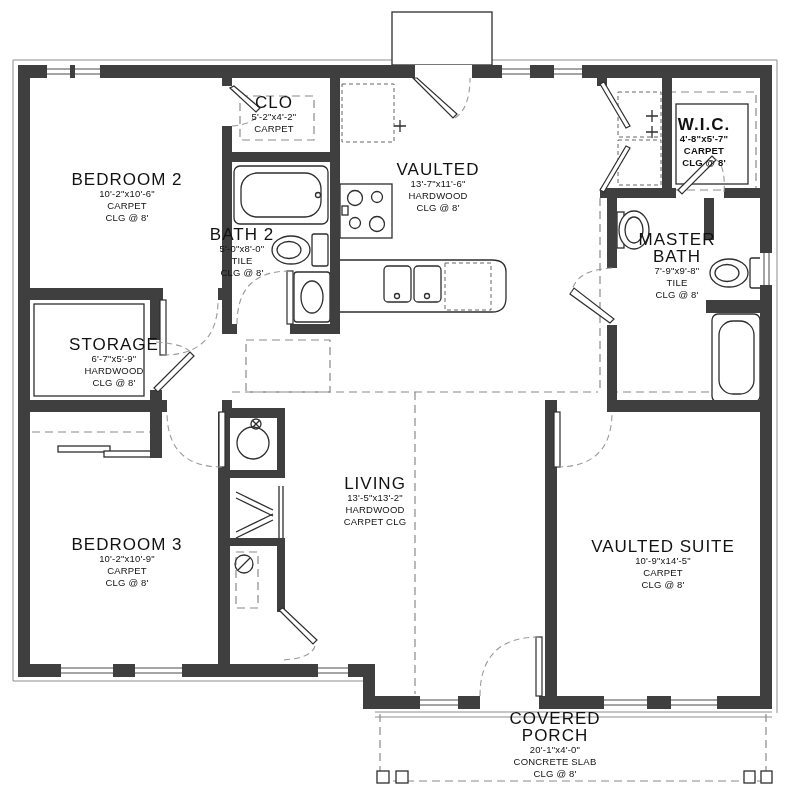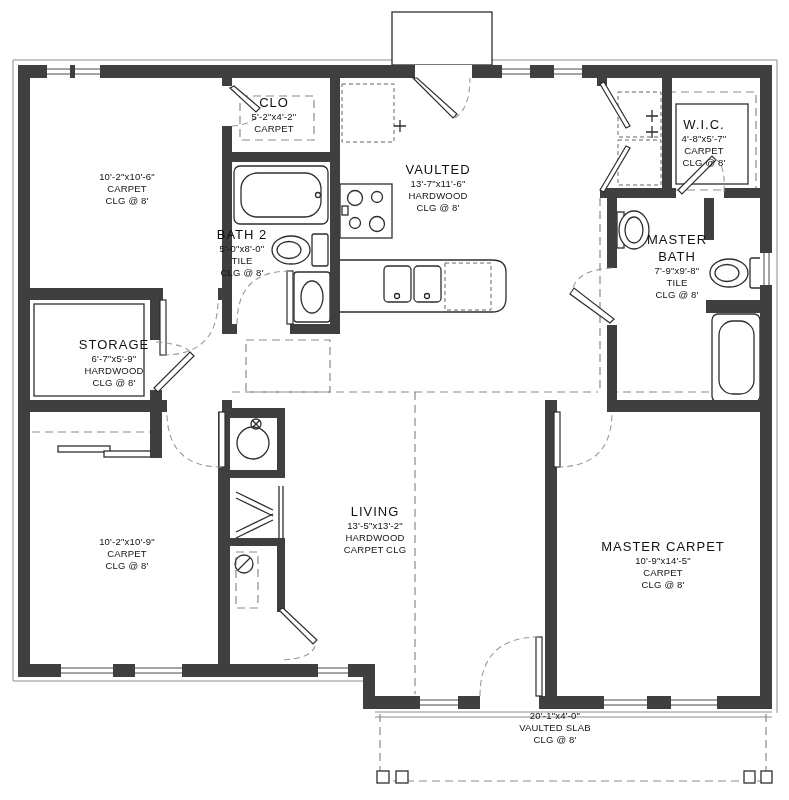--- a/index.html
+++ b/index.html
@@ -11,21 +11,21 @@
   .tn   {fill:none;stroke:#2e2e2e;stroke-width:1.3;}
   .tnw  {fill:#ffffff;stroke:#2e2e2e;stroke-width:1.3;}
   .lt   {fill:none;stroke:#8d8d8d;stroke-width:1;}
   .dsh  {fill:none;stroke:#8a8a8a;stroke-width:1.2;stroke-dasharray:8 5;}
   .dsh2 {fill:none;stroke:#666;stroke-width:1;stroke-dasharray:4 3;}
   .arc  {fill:none;stroke:#9a9a9a;stroke-width:1.1;stroke-dasharray:6 4;}
   .leaf {fill:#ffffff;stroke:#2e2e2e;stroke-width:1.2;}
   .winl {stroke:#4a4a4a;stroke-width:1;}
   
   .room-label{position:absolute;text-align:center;z-index:2;line-height:12px;}
-  .room-name{display:block;font-size:13px;letter-spacing:1px;line-height:17px;white-space:pre-line;}
+  .room-name{display:block;font-size:17px;letter-spacing:1px;line-height:17px;white-space:pre-line;}
   .room-sub{display:block;font-size:9.5px;letter-spacing:.2px;line-height:12px;}
 </style>
 </head>
 <body>
 
 <div id="stage">
 
 <svg id="plan-svg" width="789" height="800" viewBox="0 0 789 800">
 
   <g>
@@ -321,39 +321,40 @@
     <path class="lt" d="M375,712 H772 M375,717 H772"></path>
     <path class="dsh" d="M380,714 V781 M380,781 H766 M766,714 V781"></path>
     <rect class="tnw" x="377" y="771" width="12" height="12"></rect>
     <rect class="tnw" x="396" y="771" width="12" height="12"></rect>
     <rect class="tnw" x="744" y="771" width="11" height="12"></rect>
     <rect class="tnw" x="761" y="771" width="11" height="12"></rect>
   </g>
 </svg>
 
 <div class="room-label" style="left:37px;top:171px;width:180px;">
+  <span class="room-name">BEDROOM 2</span>
   <span class="room-sub">10'-2"x10'-6"</span>
   <span class="room-sub">CARPET</span>
   <span class="room-sub">CLG @ 8'</span>
 </div>
 
 <div class="room-label" style="left:224px;top:94px;width:100px;">
   <span class="room-name">CLO</span>
   <span class="room-sub">5'-2"x4'-2"</span>
   <span class="room-sub">CARPET</span>
 </div>
 
 <div class="room-label" style="left:368px;top:161px;width:140px;">
   <span class="room-name">VAULTED</span>
   <span class="room-sub">13'-7"x11'-6"</span>
   <span class="room-sub">HARDWOOD</span>
   <span class="room-sub">CLG @ 8'</span>
 </div>
 
-<div class="room-label" style="left:654px;top:116px;width:100px;">
+<div class="room-label" style="left:654px;top:116px;width:100px;font-weight:bold;">
   <span class="room-name">W.I.C.</span>
   <span class="room-sub">4'-8"x5'-7"</span>
   <span class="room-sub">CARPET</span>
   <span class="room-sub">CLG @ 8'</span>
 </div>
 
 <div class="room-label" style="left:192px;top:226px;width:100px;">
   <span class="room-name">BATH 2</span>
   <span class="room-sub">5'-0"x8'-0"</span>
   <span class="room-sub">TILE</span>
@@ -368,38 +369,40 @@
 </div>
 
 <div class="room-label" style="left:49px;top:336px;width:130px;">
   <span class="room-name">STORAGE</span>
   <span class="room-sub">6'-7"x5'-9"</span>
   <span class="room-sub">HARDWOOD</span>
   <span class="room-sub">CLG @ 8'</span>
 </div>
 
 <div class="room-label" style="left:37px;top:536px;width:180px;">
+  <span class="room-name">BEDROOM 3</span>
   <span class="room-sub">10'-2"x10'-9"</span>
   <span class="room-sub">CARPET</span>
   <span class="room-sub">CLG @ 8'</span>
 </div>
 
-<div class="room-label" style="left:305px;top:503px;width:140px;">
+<div class="room-label" style="left:305px;top:475px;width:140px;">
   <span class="room-name">LIVING</span>
   <span class="room-sub">13'-5"x13'-2"</span>
   <span class="room-sub">HARDWOOD</span>
   <span class="room-sub">CARPET CLG</span>
 </div>
 
 <div class="room-label" style="left:573px;top:538px;width:180px;">
-  <span class="room-name">MASTER CARPET</span>
+  <span class="room-name">VAULTED SUITE</span>
   <span class="room-sub">10'-9"x14'-5"</span>
   <span class="room-sub">CARPET</span>
   <span class="room-sub">CLG @ 8'</span>
 </div>
 
 <div class="room-label" style="left:500px;top:710px;width:110px;">
+  <span class="room-name">COVERED PORCH</span>
   <span class="room-sub">20'-1"x4'-0"</span>
-  <span class="room-sub">VAULTED SLAB</span>
+  <span class="room-sub">CONCRETE SLAB</span>
   <span class="room-sub">CLG @ 8'</span>
 </div>
 
 </div>
 
 </body></html>

